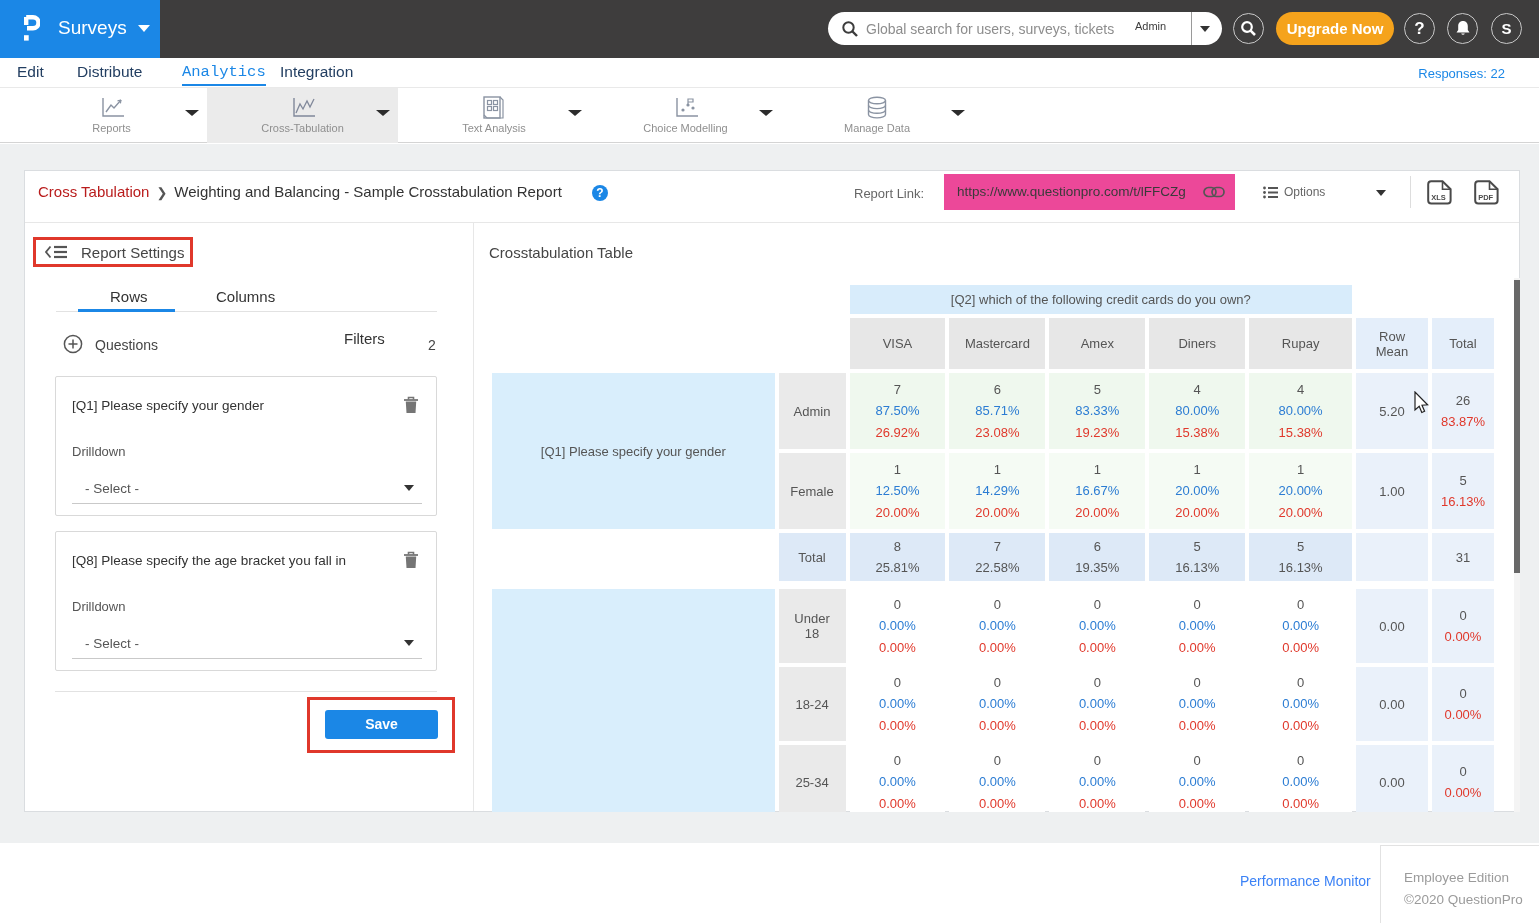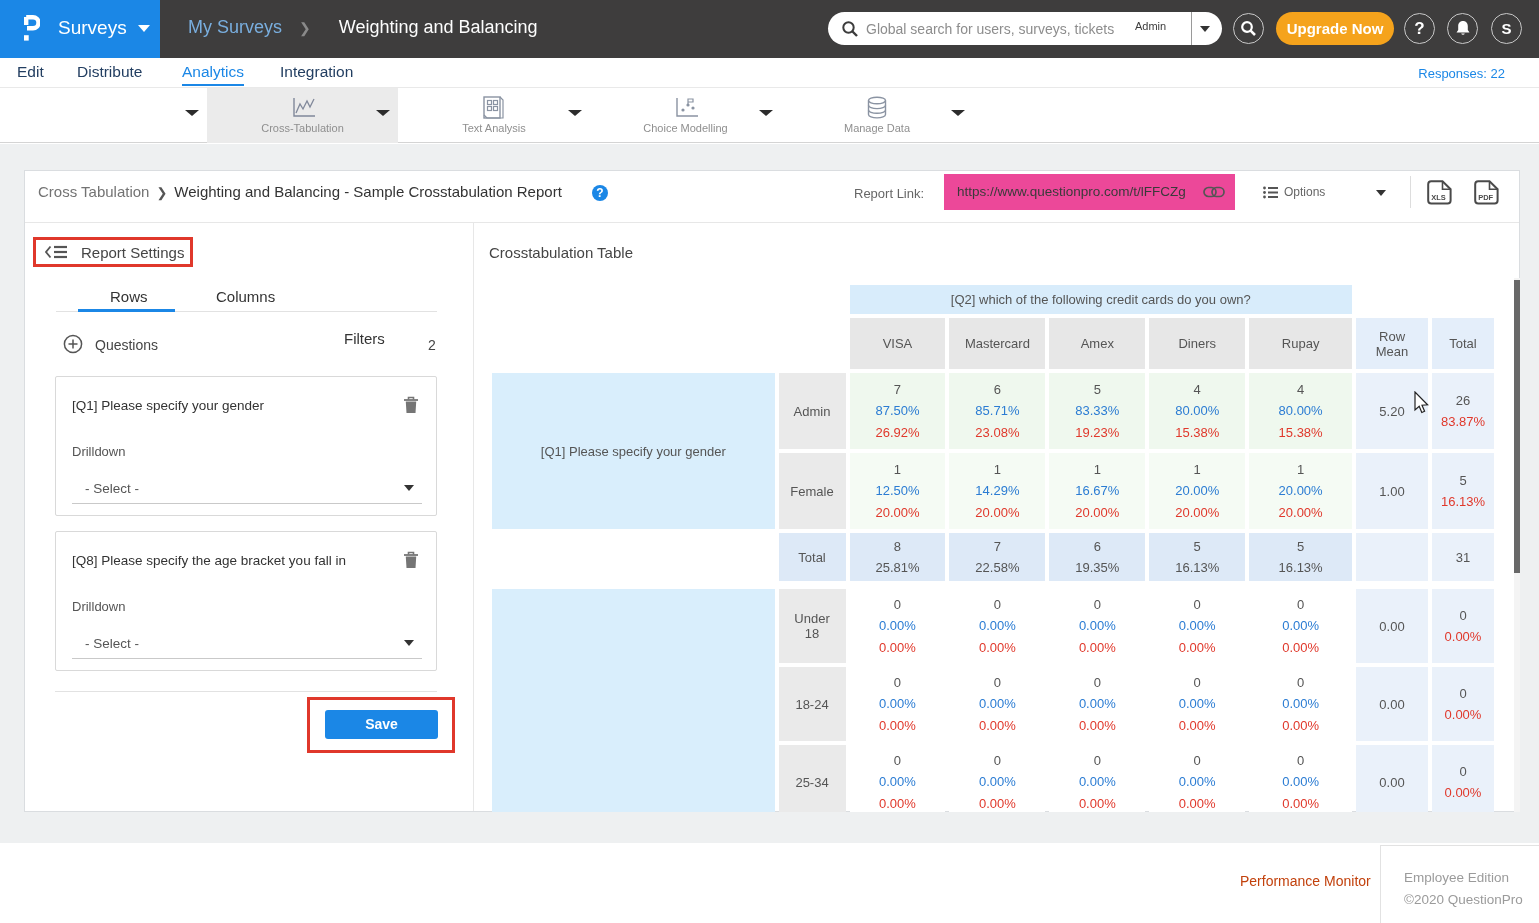--- a/index.html
+++ b/index.html
@@ -20,37 +20,37 @@
 #searchpill .admin { position:absolute; left:307px; top:8px; font-size:11px; color:#3c3c3c; }
 #searchpill .vline { position:absolute; left:363px; top:0; width:1px; height:33px; background:#9a9a9a; }
 #searchpill .caret { position:absolute; left:372px; top:14px; width:0; height:0; border-left:5px solid transparent; border-right:5px solid transparent; border-top:6px solid #333; }
 
 .circbtn { position:absolute; top:13px; width:31px; height:31px; border:1.5px solid #c8c8c8; border-radius:50%; color:#fff; text-align:center; }
 #upgrade { position:absolute; left:1276px; top:12px; width:118px; height:33px; background:#f5a31c; border-radius:17px; color:#fff; font-size:15px; font-weight:bold; text-align:center; line-height:33px; }
 
 
 #nav { position:absolute; left:0; top:58px; width:1539px; height:30px; background:#fff; border-bottom:1px solid #e9e9e9; }
 #nav .lnk { position:absolute; top:5px; font-size:15.5px; color:#223e61; }
-#nav .active { color:#1b87e6; border-bottom:2px solid #1b87e6; padding-bottom:3px; }
+#nav .active { color:#1b87e6; border-bottom:2px solid #1b87e6; padding-bottom:3px;font-family:Liberation Mono, monospace; }
 #nav .resp { position:absolute; right:34px; top:8px; font-size:13px; color:#1b87e6; }
 
 
 #toolbar { position:absolute; left:0; top:88px; width:1539px; height:55px; background:#fff; border-bottom:1px solid #d4d4d4; }
 #toolbar .tab { position:absolute; top:0; height:55px; text-align:center; }
 #toolbar .tab .lbl { position:absolute; left:0; width:100%; top:34px; font-size:11px; color:#8f8f8f; }
 #toolbar .tab .ic { position:absolute; left:50%; margin-left:-13px; top:7px; }
 #toolbar .caret { position:absolute; top:22px; width:0; height:0; border-left:7px solid transparent; border-right:7px solid transparent; border-top:6.5px solid #2c2c2c; }
 
 
 #pagebg { position:absolute; left:0; top:144px; width:1539px; height:699px; background:#eef0f1; }
 #card { position:absolute; left:24px; top:170px; width:1496px; height:642px; background:#fff; border:1px solid #dadde0; }
 
 
 #bc { position:absolute; left:38px; top:183px; font-size:15px; color:#333; }
-#bc a { color:#737373; text-decoration:none; }
+#bc a { color:#b91c1c; text-decoration:none; }
 #bc .gt { color:#555; margin:0 7px; font-size:13px; }
 #qmark { position:absolute; left:592px; top:185px; width:16px; height:16px; border-radius:50%; background:#1b87e6; color:#fff; font-size:12px; font-weight:bold; text-align:center; line-height:16px; }
 
 #rl-label { position:absolute; left:854px; top:186px; font-size:13px; color:#666; }
 #rl-box { position:absolute; left:944px; top:174px; width:291px; height:36px; background:#ec4899; }
 #rl-box .url { position:absolute; left:13px; top:10px; font-size:13.5px; color:#3a3a3a; }
 #opt-txt { position:absolute; left:1284px; top:185px; font-size:12px; color:#666; }
 #opt-caret { position:absolute; left:1376px; top:190px; width:0; height:0; border-left:5.5px solid transparent; border-right:5.5px solid transparent; border-top:6px solid #333; }
 #vd1 { position:absolute; left:1410px; top:176px; width:1px; height:32px; background:#ddd; }
 
@@ -105,38 +105,37 @@
 td .r { color:#e0382b; }
 .l3 { line-height:21.5px; }
 .l2 { line-height:21px; }
 
 
 #sbtrack { position:absolute; left:1514px; top:278px; width:6px; height:534px; background:#f4f4f4; }
 #sbthumb { position:absolute; left:1514px; top:280px; width:6px; height:293px; background:#686868; }
 
 
 #footer { position:absolute; left:0; top:843px; width:1539px; height:80px; background:#fff; }
-#pm { position:absolute; left:1240px; top:873px; font-size:14px; color:#c2410c; }
+#pm { position:absolute; left:1240px; top:873px; font-size:14px; color:#3b82f6; }
 #eebox { position:absolute; left:1380px; top:845px; width:159px; height:78px; background:#fff; border-left:1px solid #e2e2e2; border-top:1px solid #e2e2e2; }
 #eebox .t { position:absolute; left:23px; top:21px; font-size:13.5px; color:#9b9b9b; line-height:22px; }
 </style>
 </head>
 <body>
 
 <div id="hdr">
   <div id="logo">
     <svg style="position:absolute;left:24px;top:15px" width="16" height="26" viewBox="0 0 16 26">
       <path d="M2.2,2.2 H9 A5.5,5.5 0 0 1 9,13.2 H3" fill="none" stroke="#fff" stroke-width="4.4"></path>
       <path d="M2.2,2 V10" fill="none" stroke="#fff" stroke-width="4.4"></path>
       <rect x="0" y="20.2" width="4.7" height="5.4" fill="#fff"></rect>
     </svg>
     <span class="brand">Surveys</span>
     <div class="caret"></div>
   </div>
-  <div id="crumb">My Surveys <span class="sep">❯</span> <span class="cur">Weighting and Balancing</span></div>
   <div id="searchpill">
     <svg style="position:absolute;left:13px;top:8px" width="18" height="18" viewBox="0 0 18 18">
         <circle cx="7.5" cy="7.5" r="5.2" fill="none" stroke="#3c3c3c" stroke-width="2"></circle>
         <line x1="11.5" y1="11.5" x2="16" y2="16" stroke="#3c3c3c" stroke-width="2.4"></line>
       </svg>
     <span class="ph">Global search for users, surveys, tickets</span>
     <span class="admin">Admin</span>
     <div class="vline"></div>
     <div class="caret"></div>
   </div>
@@ -159,20 +158,28 @@
 
 <div id="nav">
   <span class="lnk" style="left:17px;">Edit</span>
   <span class="lnk" style="left:77px;">Distribute</span>
   <span class="lnk active" style="left:182px;">Analytics</span>
   <span class="lnk" style="left:280px;">Integration</span>
   <span class="resp">Responses: 22</span>
 </div>
 
 <div id="toolbar">
+  <div class="tab" style="left:16px; width:191px;">
+    <span class="ic"><svg width="27" height="26" viewBox="0 0 27 26">
+          <path d="M4,3 V21 H25" fill="none" stroke="#8a93a2" stroke-width="1.4"></path>
+          <path d="M7,17 L12,10 L15,13 L22,5" fill="none" stroke="#8a93a2" stroke-width="1.4"></path>
+          <path d="M22,5 l-3.5,0.8 M22,5 l-0.6,3.4" stroke="#8a93a2" stroke-width="1.2" fill="none"></path>
+        </svg></span>
+    <span class="lbl">Reports</span>
+  </div>
   <div class="tab" style="left:207px; width:191px; background:#ebebeb;">
     <span class="ic"><svg width="27" height="26" viewBox="0 0 27 26">
           <path d="M4,3 V21 H25" fill="none" stroke="#80889a" stroke-width="1.4"></path>
           <path d="M6,18 L10,9 L13,14 L17,6 L20,12 L24,4" fill="none" stroke="#80889a" stroke-width="1.3"></path>
         </svg></span>
     <span class="lbl">Cross-Tabulation</span>
   </div>
   <div class="tab" style="left:398px; width:192px;">
     <span class="ic"><svg width="24" height="26" viewBox="0 0 24 26">
           <rect x="3" y="2" width="16" height="21" fill="none" stroke="#8a93a2" stroke-width="1.4"></rect>

